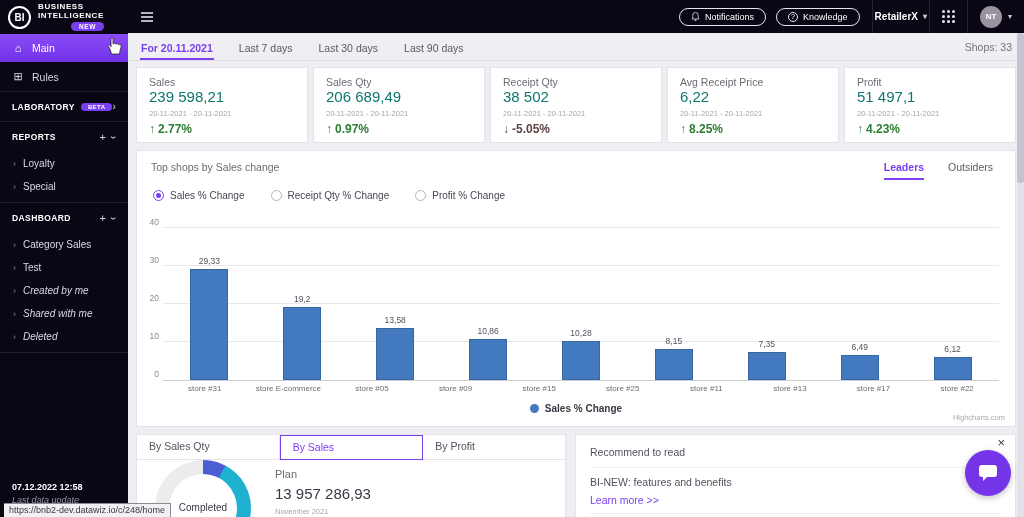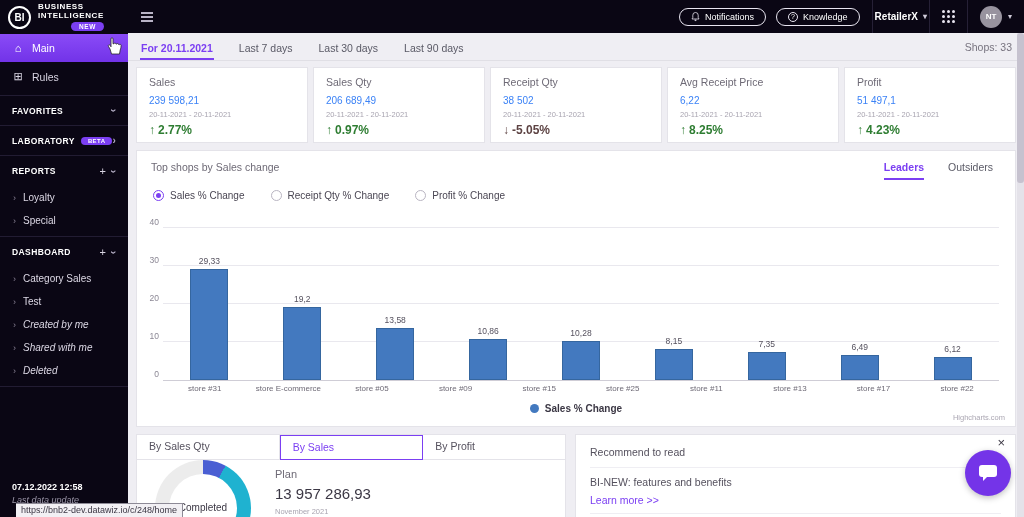--- a/index.html
+++ b/index.html
@@ -22,21 +22,21 @@
   .plus-sign{margin-left:auto;font-size:11px;font-weight:normal;color:#d8d4e2;}
   .beta-badge{background:#7b3ff2;color:#fff;font-size:6px;font-weight:bold;padding:1px 7px;border-radius:7px;margin-left:6px;}
   .ml-auto{margin-left:auto;}
   .subitem{display:flex;align-items:center;gap:7px;padding:6px 12px 6px 13px;font-size:10px;color:#ddd9e6;cursor:pointer;}
   .subitem .chev{font-size:9px;color:#8a8496;}
   .subitem.italic span.lbl{font-style:italic;}
   .side-divider{border-top:1px solid #221c33;margin-top:4px;}
   .sidebar-bottom{position:absolute;bottom:12px;left:12px;font-size:9px;color:#fff;}
   .sidebar-bottom .time{font-weight:bold;}
   .sidebar-bottom .lbl{color:#9b96a8;font-style:italic;margin-top:3px;}
-  .statusbar-url{position:absolute;left:16px;bottom:0;z-index:30;background:#f2f0f4;border:1px solid #8d8a96;border-left:none;border-bottom:none;font-size:9px;color:#3b3744;padding:1px 5px 2px;white-space:nowrap;}
+  .statusbar-url{position:absolute;left:4px;bottom:0;z-index:30;background:#f2f0f4;border:1px solid #8d8a96;border-left:none;border-bottom:none;font-size:9px;color:#3b3744;padding:1px 5px 2px;white-space:nowrap;}
 
   
   .topbar{position:absolute;left:128px;top:0;width:896px;height:33px;background:#0a0614;display:flex;align-items:center;z-index:4;}
   .burger{margin-left:13px;display:flex;flex-direction:column;gap:2px;cursor:pointer;}
   .burger i{display:block;width:12px;height:2px;background:#b9b3c6;}
   .pill-btn{display:flex;align-items:center;gap:5px;border:1px solid #e8e5f0;border-radius:11px;padding:3px 11px;font-size:9px;color:#fff;cursor:pointer;white-space:nowrap;justify-content:space-between;}
   .q-circle{width:10px;height:10px;border:1px solid #e8e5f0;border-radius:50%;font-size:7px;display:flex;align-items:center;justify-content:center;}
   .top-sep{width:1px;height:33px;background:#262036;}
   .retailer{font-size:10px;color:#fff;font-weight:bold;display:flex;align-items:center;gap:5px;cursor:pointer;}
   .chevron-small{font-size:8px;color:#cfcbd8;}
@@ -50,21 +50,21 @@
   .scroll-thumb{position:absolute;right:0;top:0;width:7px;height:150px;background:#c6c2cf;border-radius:3px;}
 
   .period-row{display:flex;align-items:flex-end;gap:12px;padding:0 12px;height:28px;border-bottom:1px solid #e0dfe5;}
   .ptab{font-size:10.5px;color:#5a5a66;padding:7px 1px 6px;cursor:pointer;}
   .ptab.active{color:#7b3ff2;font-weight:bold;border-bottom:2px solid #7b3ff2;padding-bottom:4px;}
   .shops{margin-left:auto;font-size:10.5px;color:#77737f;padding-bottom:7px;}
 
   .kpi-row{display:flex;gap:5px;padding:6px 8px 0;height:82px;}
   .kpi-card{flex:1;background:#fff;border:1px solid #e4e3e9;padding:6px 12px;}
   .kpi-label{font-size:10.5px;color:#6e6a76;margin-top:2px;}
-  .kpi-value{font-size:10px;color:#3b82f6;margin-top:7px;}
+  .kpi-value{font-size:15px;color:#0f766e;margin-top:0;}
   .kpi-period{font-size:7.5px;color:#a8a4b0;margin-top:4px;}
   .kpi-change{font-size:12px;margin-top:4px;font-weight:bold;display:flex;align-items:center;gap:3px;}
   .kpi-change.up{color:#2e7d32;}
   .kpi-change.down{color:#5d4343;}
   .kpi-change .arrow{font-size:12px;}
 
   .chart-panel{margin:7px 8px 0;background:#fff;border:1px solid #e4e3e9;position:relative;height:277px;}
   .chart-header{display:flex;padding:10px 14px 0;align-items:flex-start;}
   .chart-title{font-size:10.5px;color:#6e6a76;}
   .chart-tabs{margin-left:auto;display:flex;gap:24px;margin-right:8px;}
@@ -133,24 +133,20 @@
     <div>
         <div class="nav-item active">
           <span class="nav-icon">⌂</span>
           <span>Main</span>
         </div>
         <div class="nav-item">
           <span class="nav-icon">⊞</span>
           <span>Rules</span>
         </div>
       </div>
-    <div class="side-section first" style="margin-top:4px;border-top:1px solid #221c33;">
-      <span>FAVORITES</span>
-      <span class="chev-down ml-auto">›</span>
-    </div>
     <div class="side-section">
       <span>LABORATORY</span>
       <span class="beta-badge">BETA</span>
       <span class="chev-right">›</span>
     </div>
     <div class="side-section">
       <span>REPORTS</span>
       <span class="plus-sign">+</span>
       <span class="chev-down">›</span>
     </div>

